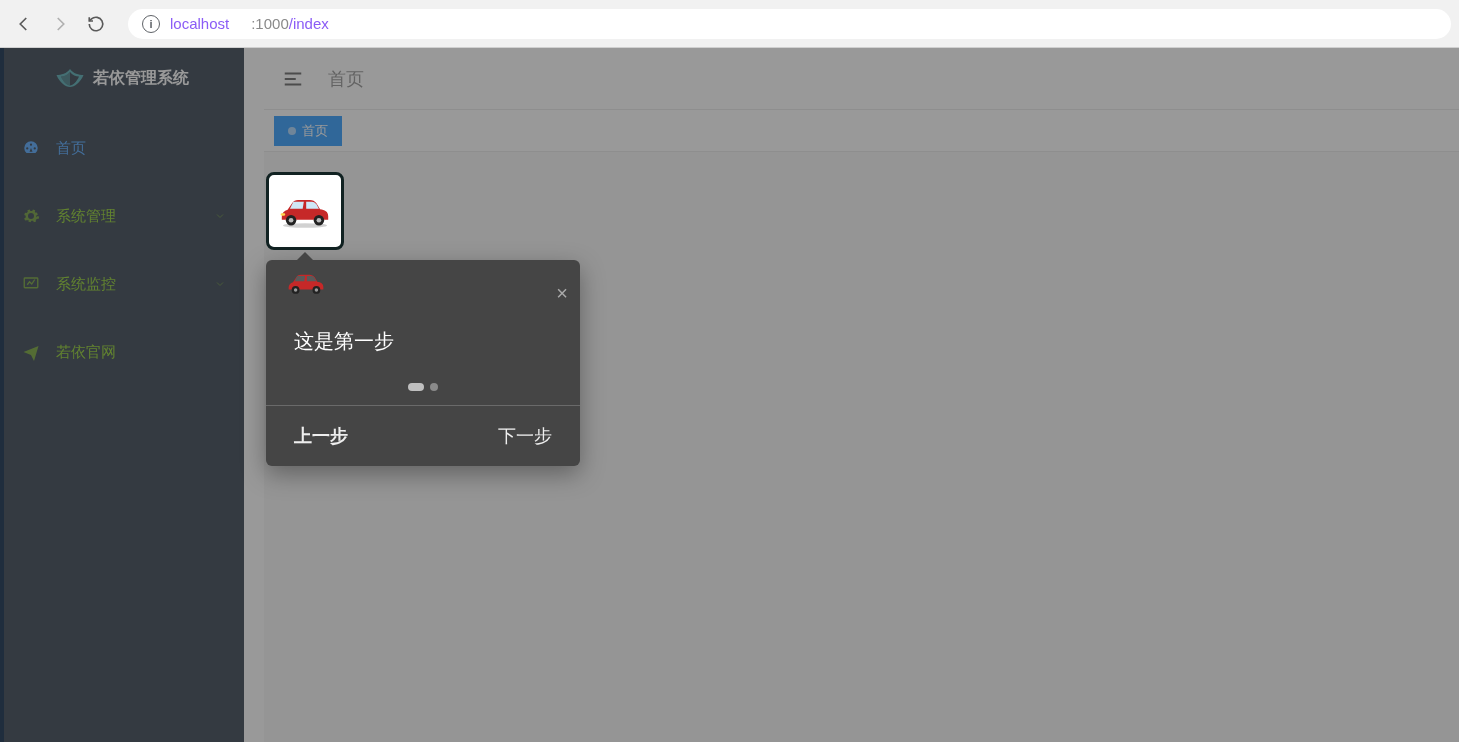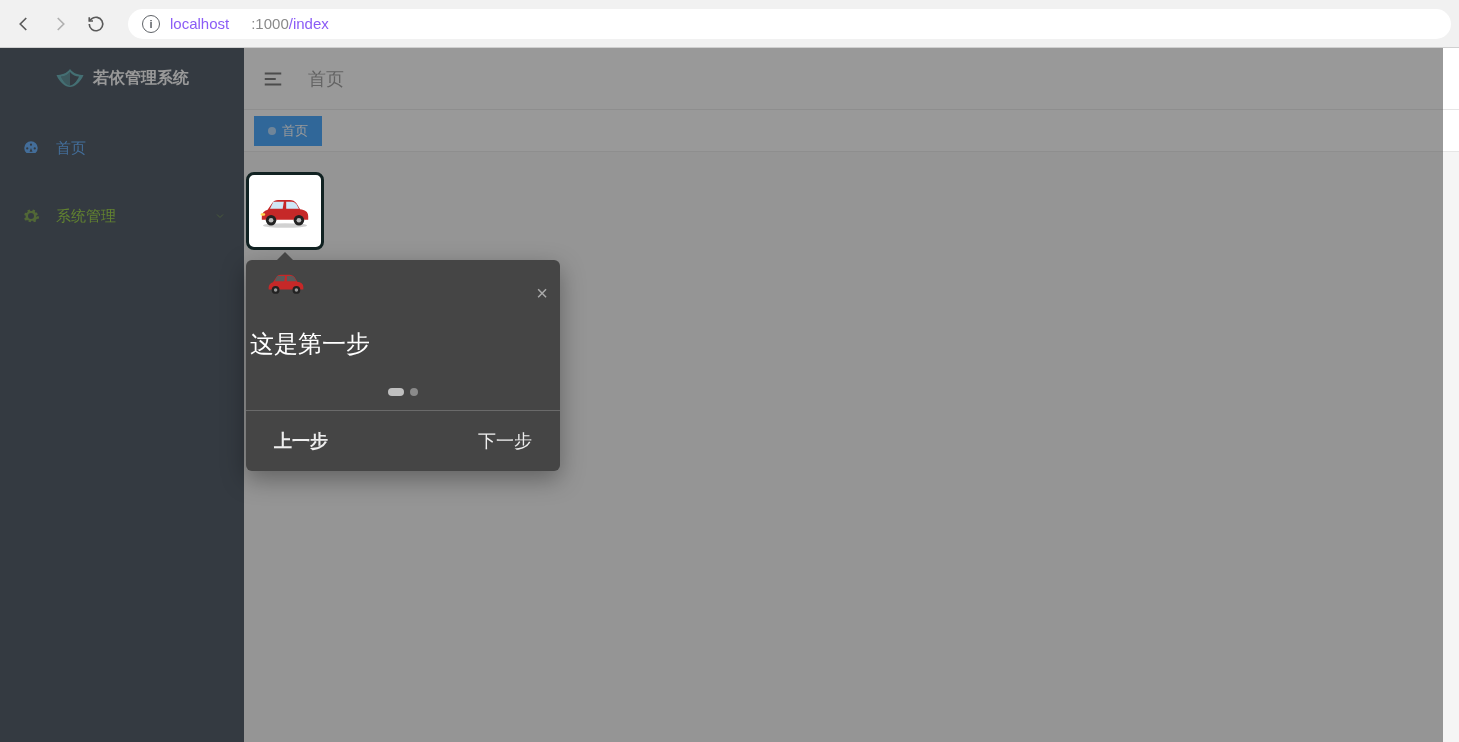--- a/index.html
+++ b/index.html
@@ -8,21 +8,21 @@
 
 .browser-chrome { height: 48px; background: #f1f1f1; display: flex; align-items: center; padding: 0 8px; border-bottom: 1px solid #d0d0d0; }
 .nav-btn { width: 32px; height: 32px; display: flex; align-items: center; justify-content: center; color: #5a5a5a; border-radius: 50%; cursor: pointer; margin-right: 4px; }
 .nav-btn.disabled { color: #b0b0b0; cursor: default; }
 .addr-bar { flex: 1; display: flex; align-items: center; background: #fff; border-radius: 20px; padding: 6px 14px; margin-left: 12px; color: #202124; font-size: 15px; }
 .addr-info { width: 18px; height: 18px; border: 1.6px solid #5f6368; border-radius: 50%; display: flex; align-items: center; justify-content: center; font-size: 11px; font-weight: bold; color: #5f6368; margin-right: 10px; }
 .addr-host { color: #8b5cf6; }
 .addr-faint { color: #8a8a8a; padding-left: 22px; }
 
 
-.app { position: relative; height: calc(100% - 48px); display: flex; }
+.app { position: relative; height: calc(100% - 48px); display: flex; gap: 20px; }
 .sidebar { width: 244px; background: #1f2d3d; color: #97a8be; display: flex; flex-direction: column; }
 .sidebar-header { height: 60px; display: flex; align-items: center; justify-content: center; gap: 8px; color: #fff; font-weight: bold; font-size: 16px; }
 .logo { color: #4ab7bd; }
 .menu { padding-top: 6px; }
 .menu-item { height: 68px; display: flex; align-items: center; padding: 0 20px; font-size: 15px; cursor: pointer; color: #84cc16; position: relative; }
 .menu-item.active { color: #409eff; }
 .menu-item .micon { width: 22px; margin-right: 14px; display: flex; align-items: center; justify-content: center; opacity: 0.7; }
 .menu-item.active .micon { opacity: 1; }
 .menu-item .chev { position: absolute; right: 18px; opacity: 0.45; }
 
@@ -39,21 +39,21 @@
 
 
 .dim-overlay { position: absolute; inset: 0; background: rgba(70,70,70,0.55); z-index: 10; }
 
 
 .tour { position: absolute; left: 2px; top: 108px; width: 314px; background: #454545; color: #fff; border-radius: 6px; z-index: 20; box-shadow: 0 8px 24px rgba(0,0,0,0.35); }
 .tour .arrow { position: absolute; top: -8px; left: 30px; width: 0; height: 0; border-left: 9px solid transparent; border-right: 9px solid transparent; border-bottom: 9px solid #454545; }
 .tour .t-top { padding: 10px 16px 2px; }
 .tour .mini-car { height: 22px; }
 .tour .t-close { position: absolute; right: 12px; top: 22px; color: #aaa; font-size: 20px; cursor: pointer; }
-.tour .t-body { padding: 30px 4px 28px; font-size: 24px; }
+.tour .t-body { padding: 30px 28px 28px; font-size: 20px; }
 .tour .t-dots { display: flex; justify-content: center; gap: 6px; padding: 0 0 14px; }
 .tour .t-dots span { width: 8px; height: 8px; border-radius: 4px; background: #8a8a8a; }
 .tour .t-dots span.active { width: 16px; background: #bfbfbf; }
 .tour .t-foot { border-top: 1px solid #6a6a6a; display: flex; }
 .tour .t-btn { flex: 1; text-align: center; padding: 18px 0; font-size: 18px; cursor: pointer; color: #eee; }
 .tour .t-btn:first-child { text-align: left; padding-left: 28px; font-weight: bold; }
 .tour .t-btn:last-child { text-align: right; padding-right: 28px; }
 
 svg { display: block; }
 </style>
@@ -112,20 +112,42 @@
           <svg width="18" height="18" viewBox="0 0 24 24" fill="currentColor">
               <path d="M12 8a4 4 0 1 0 0 8 4 4 0 0 0 0-8zm9 4l2 1-1 3-2-.5a9 9 0 0 1-1.7 1.7l.5 2-3 1-1-2a9 9 0 0 1-2.4 0l-1 2-3-1 .5-2A9 9 0 0 1 6 17.5L4 18l-1-3 2-1a9 9 0 0 1 0-2.4l-2-1 1-3 2 .5A9 9 0 0 1 7.7 6.3L7.2 4.3l3-1 1 2a9 9 0 0 1 2.4 0l1-2 3 1-.5 2A9 9 0 0 1 18 7.7l2-.5 1 3-2 1a9 9 0 0 1 0 2.4z" opacity="0.9"></path>
             </svg>
         </span>
         <span>系统管理</span>
         <span class="chev">
           <svg width="12" height="12" viewBox="0 0 24 24" fill="none" stroke="currentColor" stroke-width="2">
               <path d="M6 9l6 6 6-6"></path>
             </svg>
         </span>
+      </div>
+      <div class="menu-item">
+        <span class="micon">
+          <svg width="18" height="18" viewBox="0 0 24 24" fill="none" stroke="currentColor" stroke-width="1.8">
+              <rect x="3" y="4" width="18" height="13" rx="1"></rect>
+              <path d="M7 13l3-4 3 3 4-6"></path>
+            </svg>
+        </span>
+        <span>系统监控</span>
+        <span class="chev">
+          <svg width="12" height="12" viewBox="0 0 24 24" fill="none" stroke="currentColor" stroke-width="2">
+              <path d="M6 9l6 6 6-6"></path>
+            </svg>
+        </span>
+      </div>
+      <div class="menu-item">
+        <span class="micon">
+          <svg width="18" height="18" viewBox="0 0 24 24" fill="currentColor">
+              <path d="M2 12l20-8-6 20-4-8-10-4z"></path>
+            </svg>
+        </span>
+        <span>若依官网</span>
       </div>
     </div>
   </div>
 
   <div class="main">
     <div class="topbar">
       <span class="hamb">
         <svg width="22" height="22" viewBox="0 0 24 24" fill="none" stroke="currentColor" stroke-width="2.4">
             <path d="M3 6h18M3 12h12M3 18h18"></path>
           </svg>

